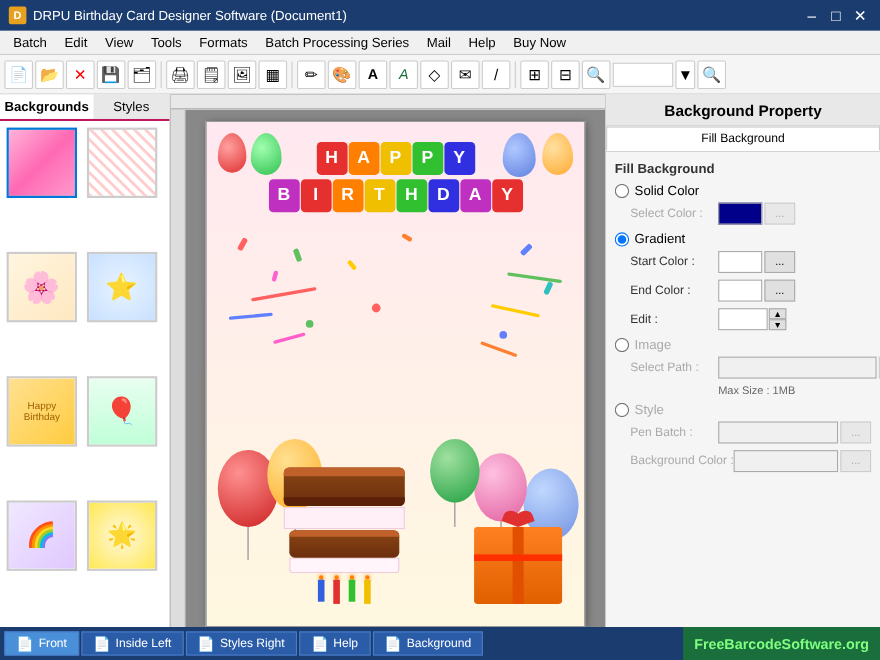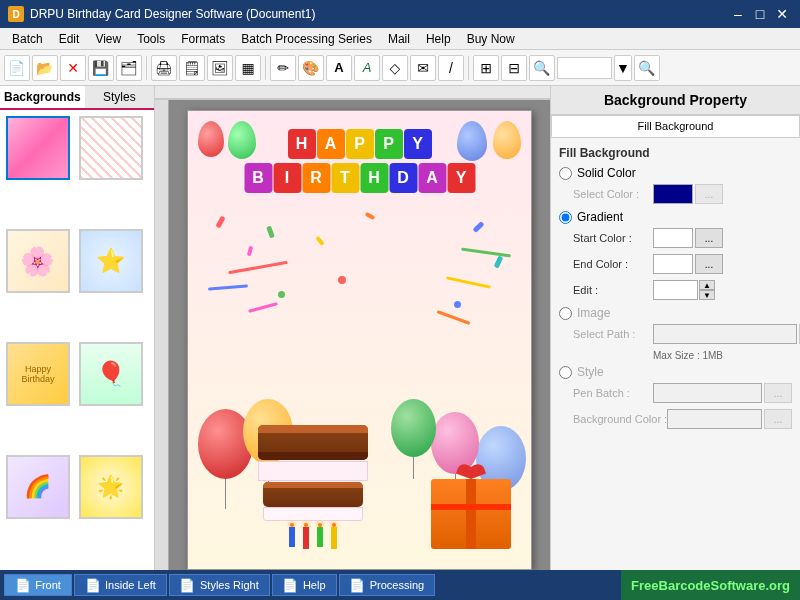--- a/index.html
+++ b/index.html
@@ -410,19 +410,19 @@
     <div class="bottom-tab">
       <span class="bottom-tab-icon">📄</span>
       <span>Styles Right</span>
     </div>
     <div class="bottom-tab">
       <span class="bottom-tab-icon">📄</span>
       <span>Help</span>
     </div>
     <div class="bottom-tab">
       <span class="bottom-tab-icon">📄</span>
-      <span>Processing</span>
+      <span>Background</span>
     </div>
   </div>
   <div class="bottom-logo">
     <span style="color:#7fff7f;font-size:13px;font-weight:bold;">FreeBarcodeSoftware.org</span>
   </div>
 </div>
 
 </body></html>

